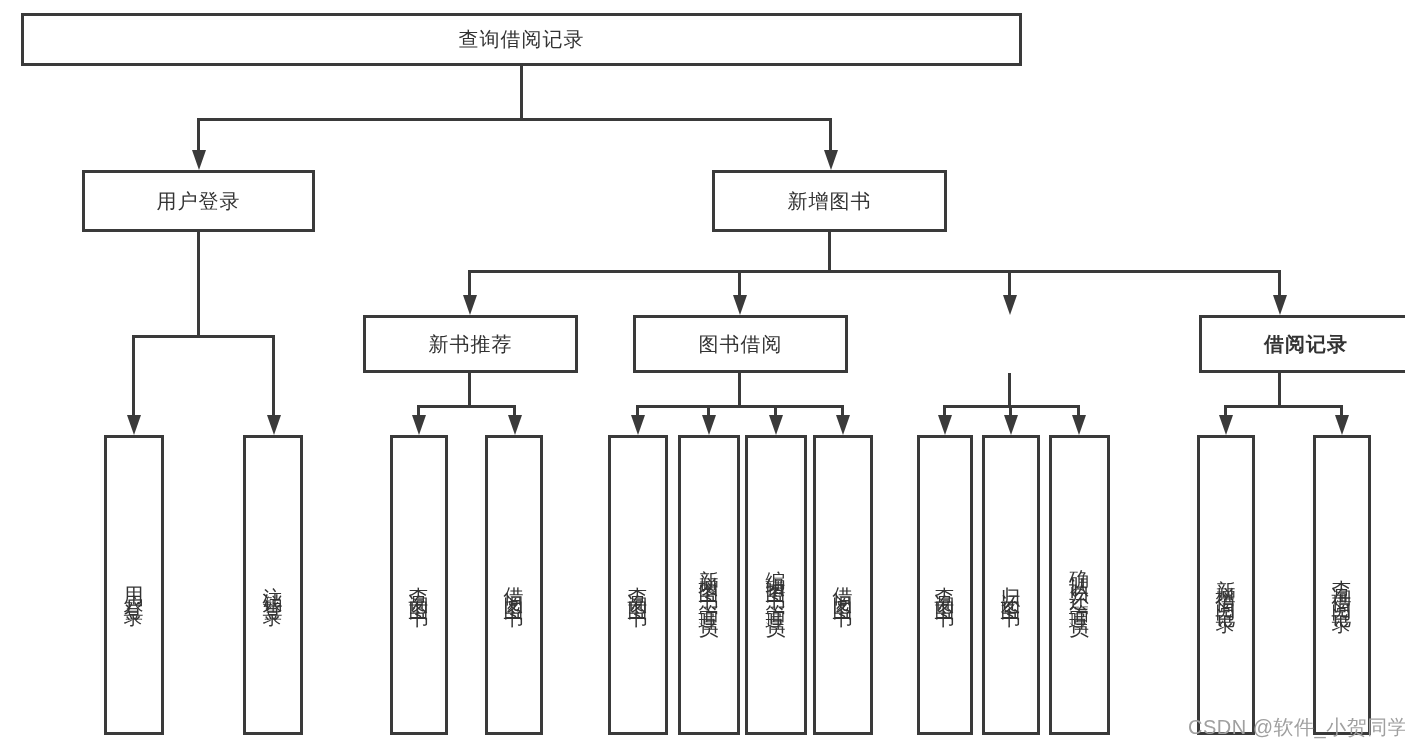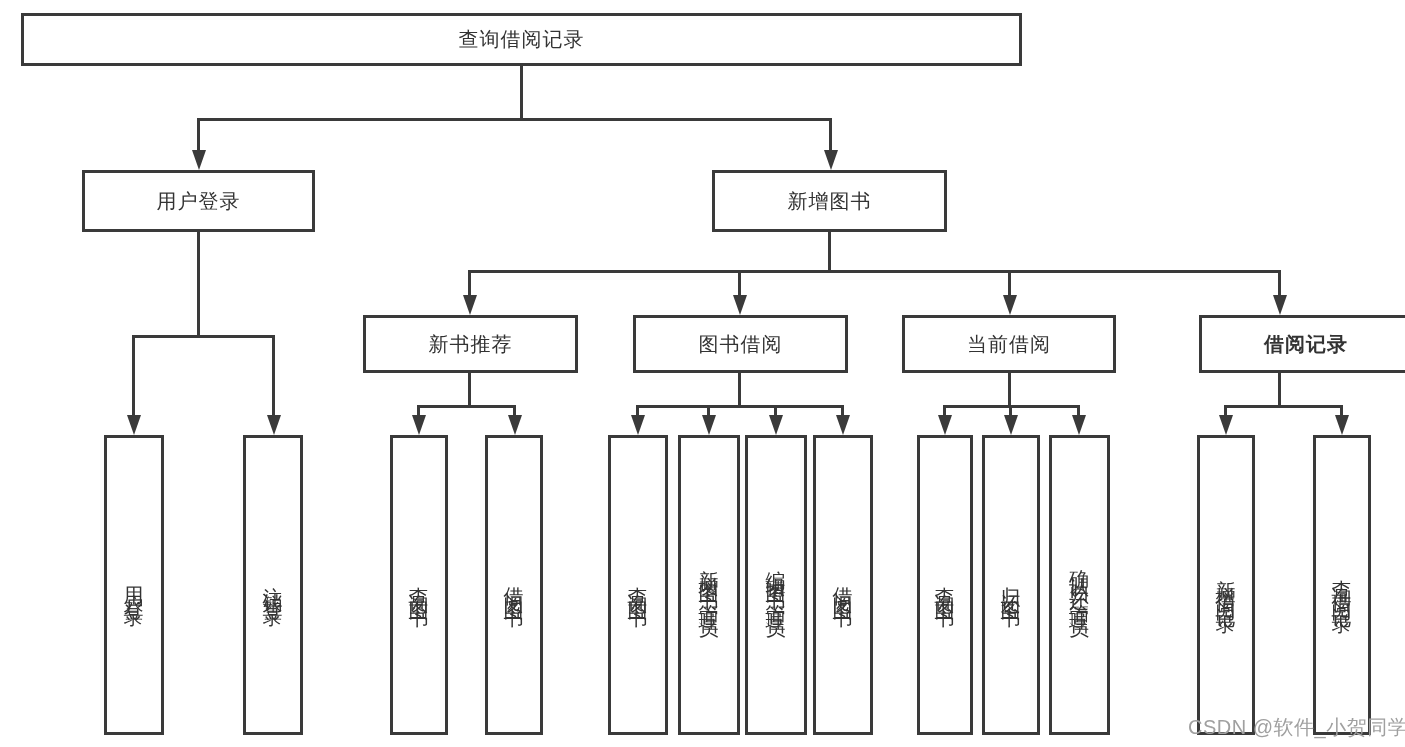--- a/index.html
+++ b/index.html
@@ -110,23 +110,20 @@
   <div class="arrow" style="left:1003px; top:295px;"></div>
   <div class="vline" style="left:1278px; top:270px; width:3px; height:27px;"></div>
   <div class="arrow" style="left:1273px; top:295px;"></div>
 
   <div class="box" style="left:363px; top:315px; width:215px; height:58px;">
     <span>新书推荐</span>
   </div>
   <div class="box" style="left:633px; top:315px; width:215px; height:58px;">
     <span>图书借阅</span>
   </div>
-  <div class="box" style="left:902px; top:315px; width:214px; height:58px;">
-    <span>当前借阅</span>
-  </div>
   <div class="box" style="left:1199px; top:315px; width:214px; height:58px;font-weight:bold;">
     <span>借阅记录</span>
   </div>
 
   <div class="vline" style="left:468px; top:373px; width:3px; height:32px;"></div>
   <div class="hline" style="left:417px; top:405px; width:99px; height:3px;"></div>
   <div class="vline" style="left:417px; top:405px; width:3px; height:12px;"></div>
   <div class="arrow" style="left:412px; top:415px;"></div>
   <div class="vline" style="left:513px; top:405px; width:3px; height:12px;"></div>
   <div class="arrow" style="left:508px; top:415px;"></div>

